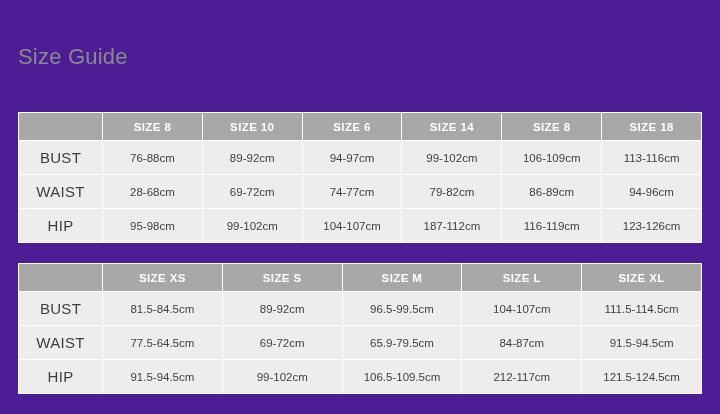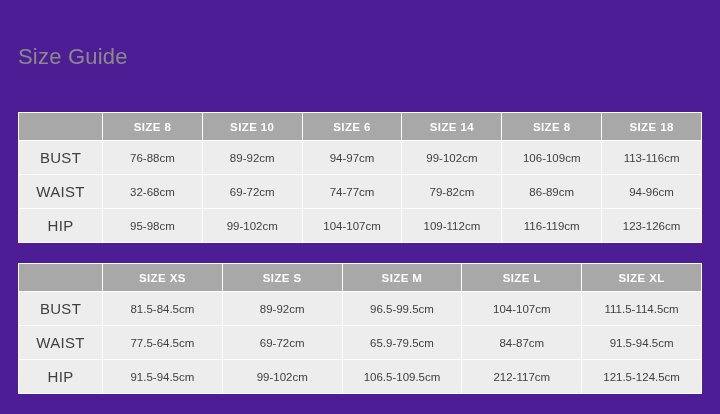--- a/index.html
+++ b/index.html
@@ -97,33 +97,33 @@
           <th class="col-label">BUST</th>
           <td>76-88cm</td>
           <td>89-92cm</td>
           <td>94-97cm</td>
           <td>99-102cm</td>
           <td>106-109cm</td>
           <td>113-116cm</td>
         </tr>
         <tr>
           <th class="col-label">WAIST</th>
-          <td>32-68cm</td>
+          <td>28-68cm</td>
           <td>69-72cm</td>
           <td>74-77cm</td>
           <td>79-82cm</td>
           <td>86-89cm</td>
           <td>94-96cm</td>
         </tr>
         <tr>
           <th class="col-label">HIP</th>
           <td>95-98cm</td>
           <td>99-102cm</td>
           <td>104-107cm</td>
-          <td>109-112cm</td>
+          <td>187-112cm</td>
           <td>116-119cm</td>
           <td>123-126cm</td>
         </tr>
       </tbody>
     </table>
 
     <table>
       <thead>
         <tr>
           <th class="corner col-label"></th>

